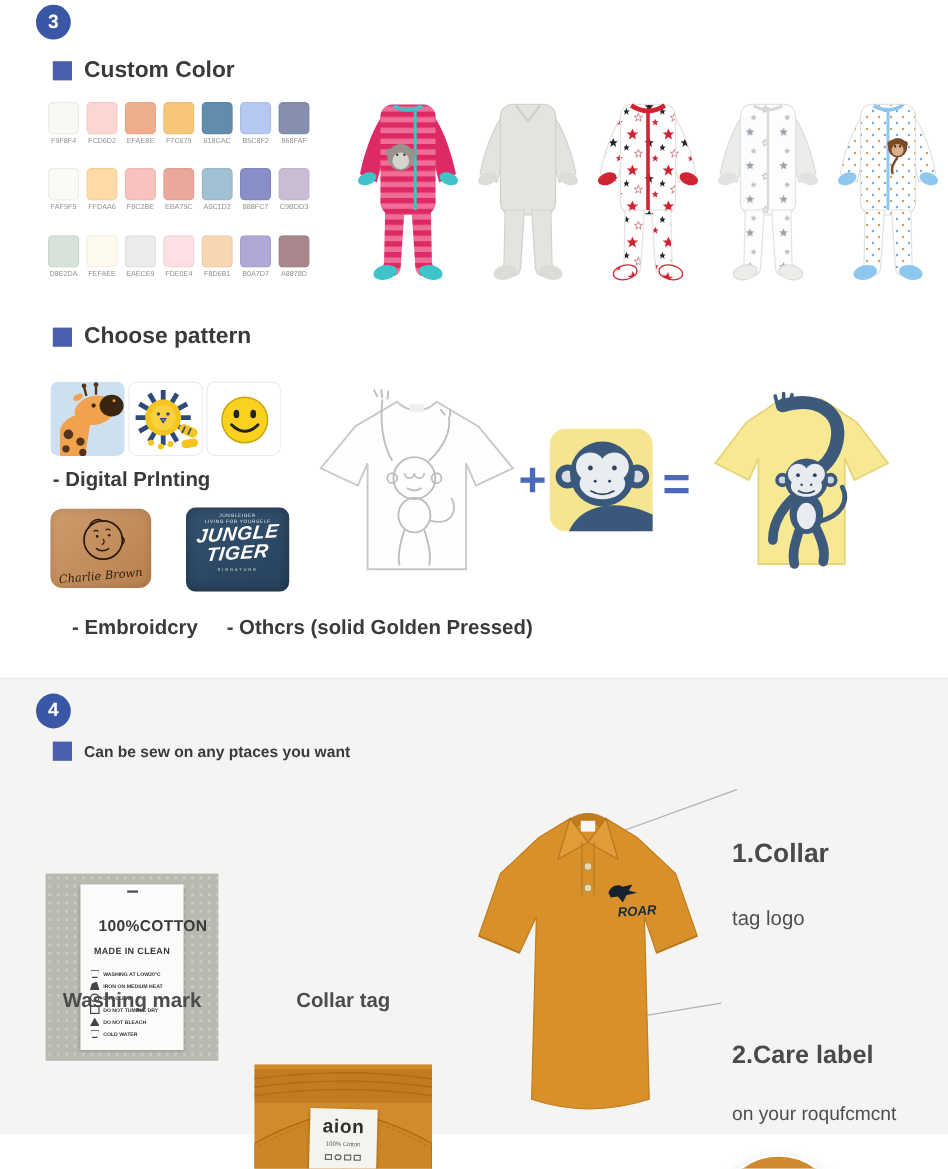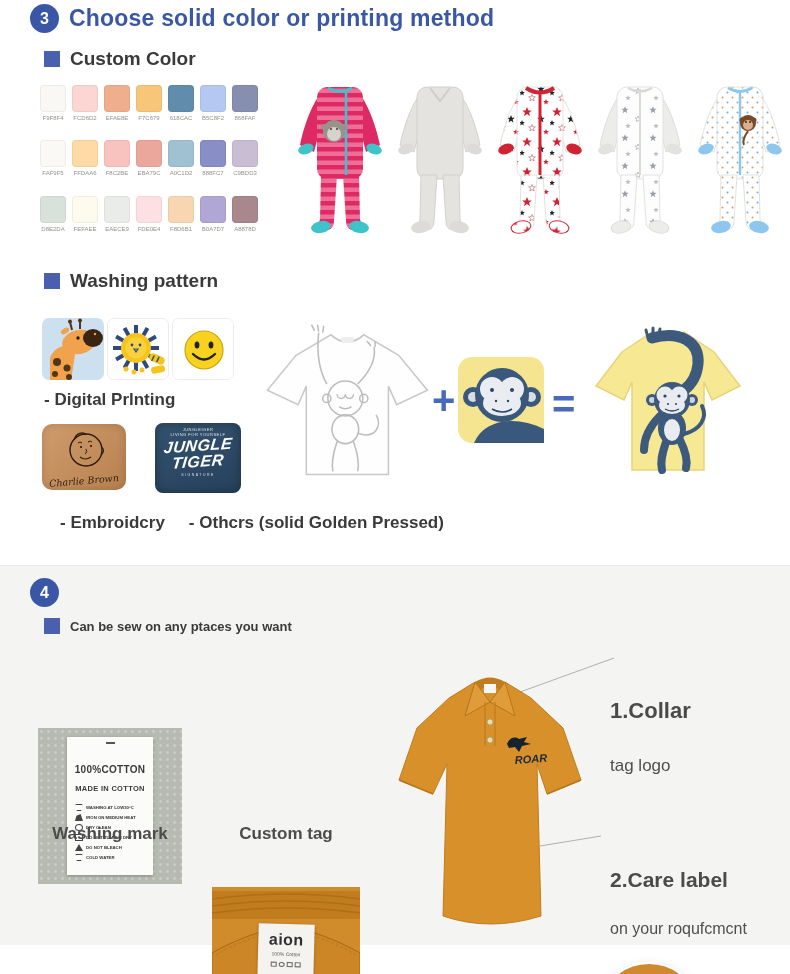--- a/index.html
+++ b/index.html
@@ -45,21 +45,21 @@
   
   .sec4-bg { left:0; top:565px; width:790px; height:380px; background:#f4f4f2; border-top:1px solid #e9e9e7; }
   .caption { font-size:17px; font-weight:700; color:#4c4c4c; text-align:center; }
 
   .wash-img { width:144px; height:156px; background-color:#b6bab0;
     background-image:radial-gradient(rgba(255,255,255,.28) 1px, transparent 1.6px); background-size:7px 7px;
     position:relative; }
   .wash-label { position:absolute; left:50%; transform:translateX(-50%); top:9px; width:86px; height:138px;
     background:#fbfbf9; box-shadow:0 1px 3px rgba(0,0,0,.25); text-align:center; }
   .wash-dash { width:9px; height:2px; background:#555; margin:5px auto 0; }
-  .wash-t1 { margin-top:20px; font-size:10px; font-weight:700; color:#3a3a3a; letter-spacing:.3px; }
+  .wash-t1 { margin-top:20px; font-size:13px; font-weight:700; color:#3a3a3a; letter-spacing:.3px;margin-left:15px; }
   .wash-t2 { margin-top:9px; font-size:7.5px; font-weight:700; color:#3a3a3a; letter-spacing:.3px; }
   .care-list { margin-top:11px; padding-left:8px; }
   .care-row { display:flex; align-items:center; gap:3px; margin:3px 0; }
   .care-txt { font-size:4.3px; font-weight:700; color:#333; white-space:nowrap; }
   .ci { width:8px; height:7px; border:1px solid #444; flex:0 0 auto; }
   .ci-wash { clip-path:polygon(8% 0,92% 0,78% 100%,22% 100%); background:#fff; border:none; box-shadow:inset 0 0 0 1px #444; }
   .ci-iron { clip-path:polygon(0 100%,18% 25%,70% 0,100% 100%); background:#444; border:none; }
   .ci-circle { border-radius:50%; }
   .ci-tri { clip-path:polygon(50% 0,100% 100%,0 100%); background:#444; border:none; }
 
@@ -79,21 +79,20 @@
   .co-h2 { font-size:21px; font-weight:800; color:#4a4a4a; }
   .co-desc { font-size:17px; color:#4f4f4f; white-space:nowrap; }
 </style>
 </head>
 <body>
 
 <div class="canvas">
 
   <div class="abs sec-head" style="left:30px; top:4px;">
     <div class="num-badge">3</div>
-    <div class="sec-title">Choose solid color or printing method</div>
   </div>
 
   <div class="abs sub-head" style="left:44px; top:48px;justify-content:center;">
     <div class="sq-bullet"></div>
     <div class="sub-title">Custom Color</div>
   </div>
 
   <div class="abs sw-row" style="left:40px; top:85px;">
     <div class="sw-cell">
         <div class="sw" style="background: rgb(249, 248, 244);"></div>
@@ -291,21 +290,21 @@
         <circle cx="64" cy="45" r="2.5" fill="#7a4a28"></circle>
       <circle cx="58" cy="50" r="5" fill="#d9b08c"></circle>
       <circle cx="56" cy="47" r="0.9" fill="#2a1a0c"></circle>
         <circle cx="60" cy="47" r="0.9" fill="#2a1a0c"></circle>
       <path d="M58,56 C54,62 52,66 54,70" fill="none" stroke="#7a4a28" stroke-width="2"></path>
     </g>
   </svg>
 
   <div class="abs sub-head" style="left:44px; top:270px;">
     <div class="sq-bullet"></div>
-    <div class="sub-title">Washing pattern</div>
+    <div class="sub-title">Choose pattern</div>
   </div>
 
   <div class="abs thumb-row" style="left:42px; top:318px;">
     <div class="thumb">
       <svg width="62" height="62" viewBox="0 0 62 62">
         <rect width="62" height="62" fill="#cde0ef"></rect>
         <path d="M8,62 L8,40 C12,29 24,25 34,30 L29,62 Z" fill="#f0a24c"></path>
         <circle cx="15" cy="44" r="4" fill="#53361a"></circle>
           <circle cx="25" cy="50" r="3.5" fill="#53361a"></circle>
         <circle cx="13" cy="56" r="3" fill="#53361a"></circle>
@@ -476,21 +475,21 @@
 
   <div class="abs sub-head" style="left:44px; top:618px;">
     <div class="sq-bullet"></div>
     <div class="sub-title" style="font-size:13px;">Can be sew on any ptaces you want</div>
   </div>
 
   <div class="abs wash-img" style="left:38px; top:662px;">
     <div class="wash-label">
       <div class="wash-dash"></div>
       <div class="wash-t1">100%COTTON</div>
-      <div class="wash-t2">MADE IN COTTON</div>
+      <div class="wash-t2">MADE IN CLEAN</div>
       <div class="care-list">
         <div class="care-row">
             <span class="ci ci-wash"></span>
             <span class="care-txt">WASHING AT LOW30°C</span>
           </div>
         <div class="care-row">
             <span class="ci ci-iron"></span>
             <span class="care-txt">IRON ON MEDIUM HEAT</span>
           </div>
         <div class="care-row">
@@ -534,21 +533,21 @@
       <div class="aion-brand">aion</div>
       <div class="aion-mat">100% Cotton</div>
       <div class="aion-icons">
         <span class="ai"></span>
         <span class="ai" style="border-radius:50%;"></span>
         <span class="ai"></span>
         <span class="ai"></span>
       </div>
     </div>
   </div>
-  <div class="abs caption" style="left:212px; top:824px; width:148px;">Custom tag</div>
+  <div class="abs caption" style="left:212px; top:824px; width:148px;">Collar tag</div>
 
   <svg class="abs" style="left:385px; top:640px;" width="210" height="300" viewBox="0 0 210 300">
     <path d="M64,58 L90,42 Q105,56 120,42 L146,58 L178,88 L196,140 L162,154 L152,124 L156,276 Q105,292 58,276 L62,124 L48,154 L14,140 L32,88 Z" fill="#d8902b" stroke="#c07c1e" stroke-width="1"></path>
     <path d="M14,140 L48,154 M196,140 L162,154" stroke="#b9751a" stroke-width="1.5" fill="none"></path>
     <path d="M90,42 Q105,33 120,42 L116,50 Q105,43 94,50 Z" fill="#c07c1e"></path>
     <rect x="99" y="44" width="12" height="9" fill="#f6f6f4"></rect>
     <path d="M90,42 L105,62 L80,76 Z" fill="#e09c38" stroke="#b5761c" stroke-width="1"></path>
     <path d="M120,42 L105,62 L130,76 Z" fill="#e09c38" stroke="#b5761c" stroke-width="1"></path>
     <path d="M100,62 L100,106 M110,62 L110,106" stroke="#c07c1e" stroke-width="1.2" fill="none"></path>
     <circle cx="105" cy="82" r="3.2" fill="#e9d9ae" stroke="#b09454" stroke-width="1"></circle>

